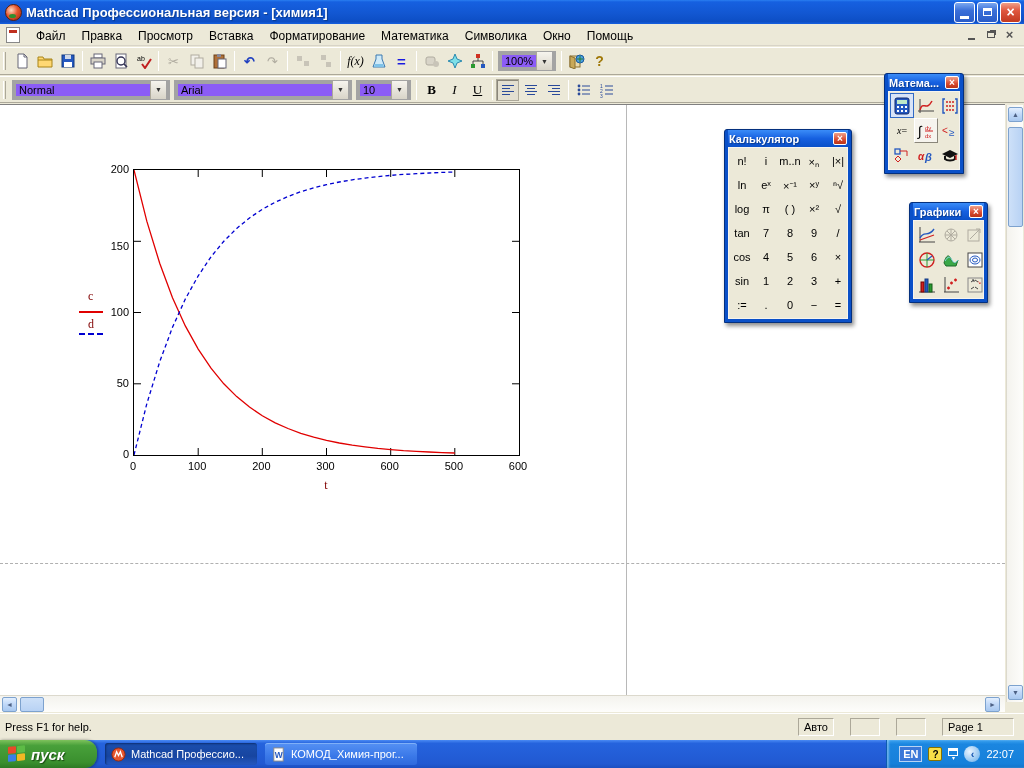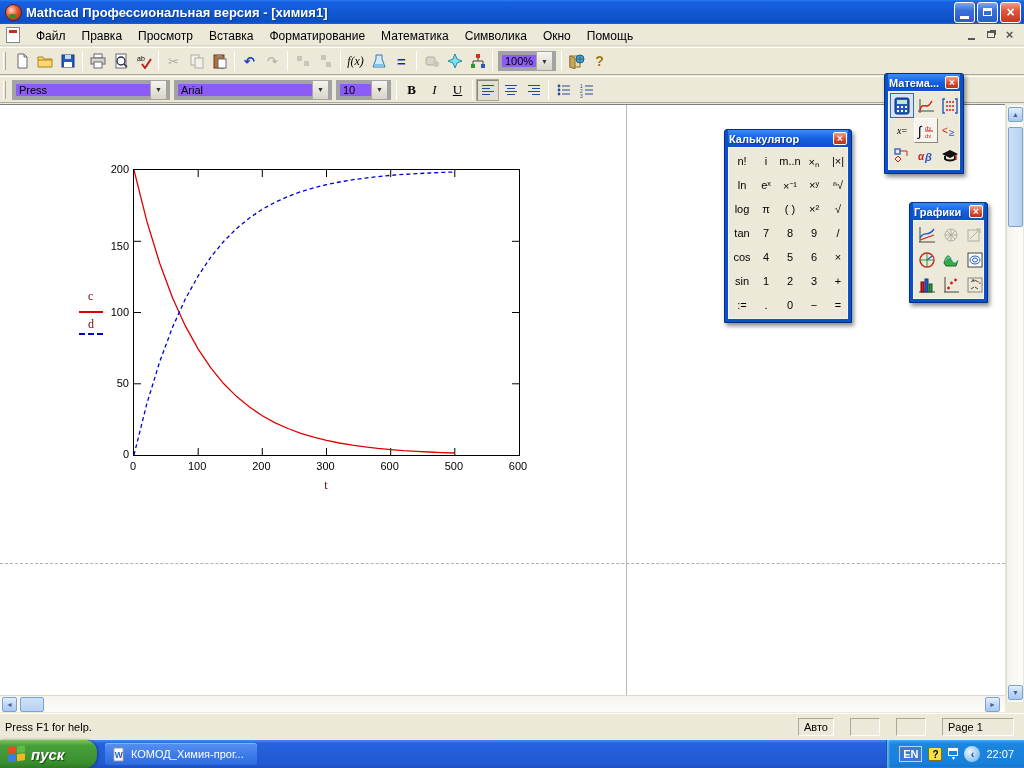--- a/index.html
+++ b/index.html
@@ -312,24 +312,24 @@
         </svg>
       </div>
     <div class="tbtn">
         <span style="color:#a07808;font-weight:bold;font-size:14px">?</span>
       </div>
   </div>
 
   <div id="toolbar2" class="toolbar">
     <div class="grip"></div>
     <div class="combo" style="width:158px">
-      <span class="cv">Press</span>
+      <span class="cv">Normal</span>
       <span class="carr">▼</span>
     </div>
-    <div class="combo" style="width:158px">
+    <div class="combo" style="width:178px">
       <span class="cv">Arial</span>
       <span class="carr">▼</span>
     </div>
     <div class="combo" style="width:55px">
       <span class="cv">10</span>
       <span class="carr">▼</span>
     </div>
     <div class="sep"></div>
     <div class="fmtbtn" style="font-weight:bold">B</div>
     <div class="fmtbtn" style="font-style:italic">I</div>
@@ -447,20 +447,27 @@
 
   <div id="taskbar">
     <div id="start-btn">
       <span id="win-flag">
         <i style="background:#e84a2a"></i>
           <i style="background:#5dbb46"></i>
           <i style="background:#3a7fe8"></i>
           <i style="background:#f2b824"></i>
       </span>
       <span id="start-label">пуск</span>
+    </div>
+    <div class="task-btn task-active">
+      <svg class="task-icon" viewBox="0 0 16 16">
+          <circle cx="8" cy="8" r="7" fill="#e6552e" stroke="#8f2a10"></circle>
+          <path d="M4 11l2-6 2 4 2-4 2 6" fill="none" stroke="#fff" stroke-width="1.4"></path>
+        </svg>
+      <span>Mathcad Профессио...</span>
     </div>
     <div class="task-btn task-normal">
       <svg class="task-icon" viewBox="0 0 16 16">
           <rect x="3" y="1" width="10" height="14" fill="#fff" stroke="#888"></rect>
           <text x="4" y="12" font-size="9" font-weight="bold" fill="#2458c0">W</text>
         </svg>
       <span>КОМОД_Химия-прог...</span>
     </div>
     <div id="tray">
       <span id="tray-lang">EN</span>

